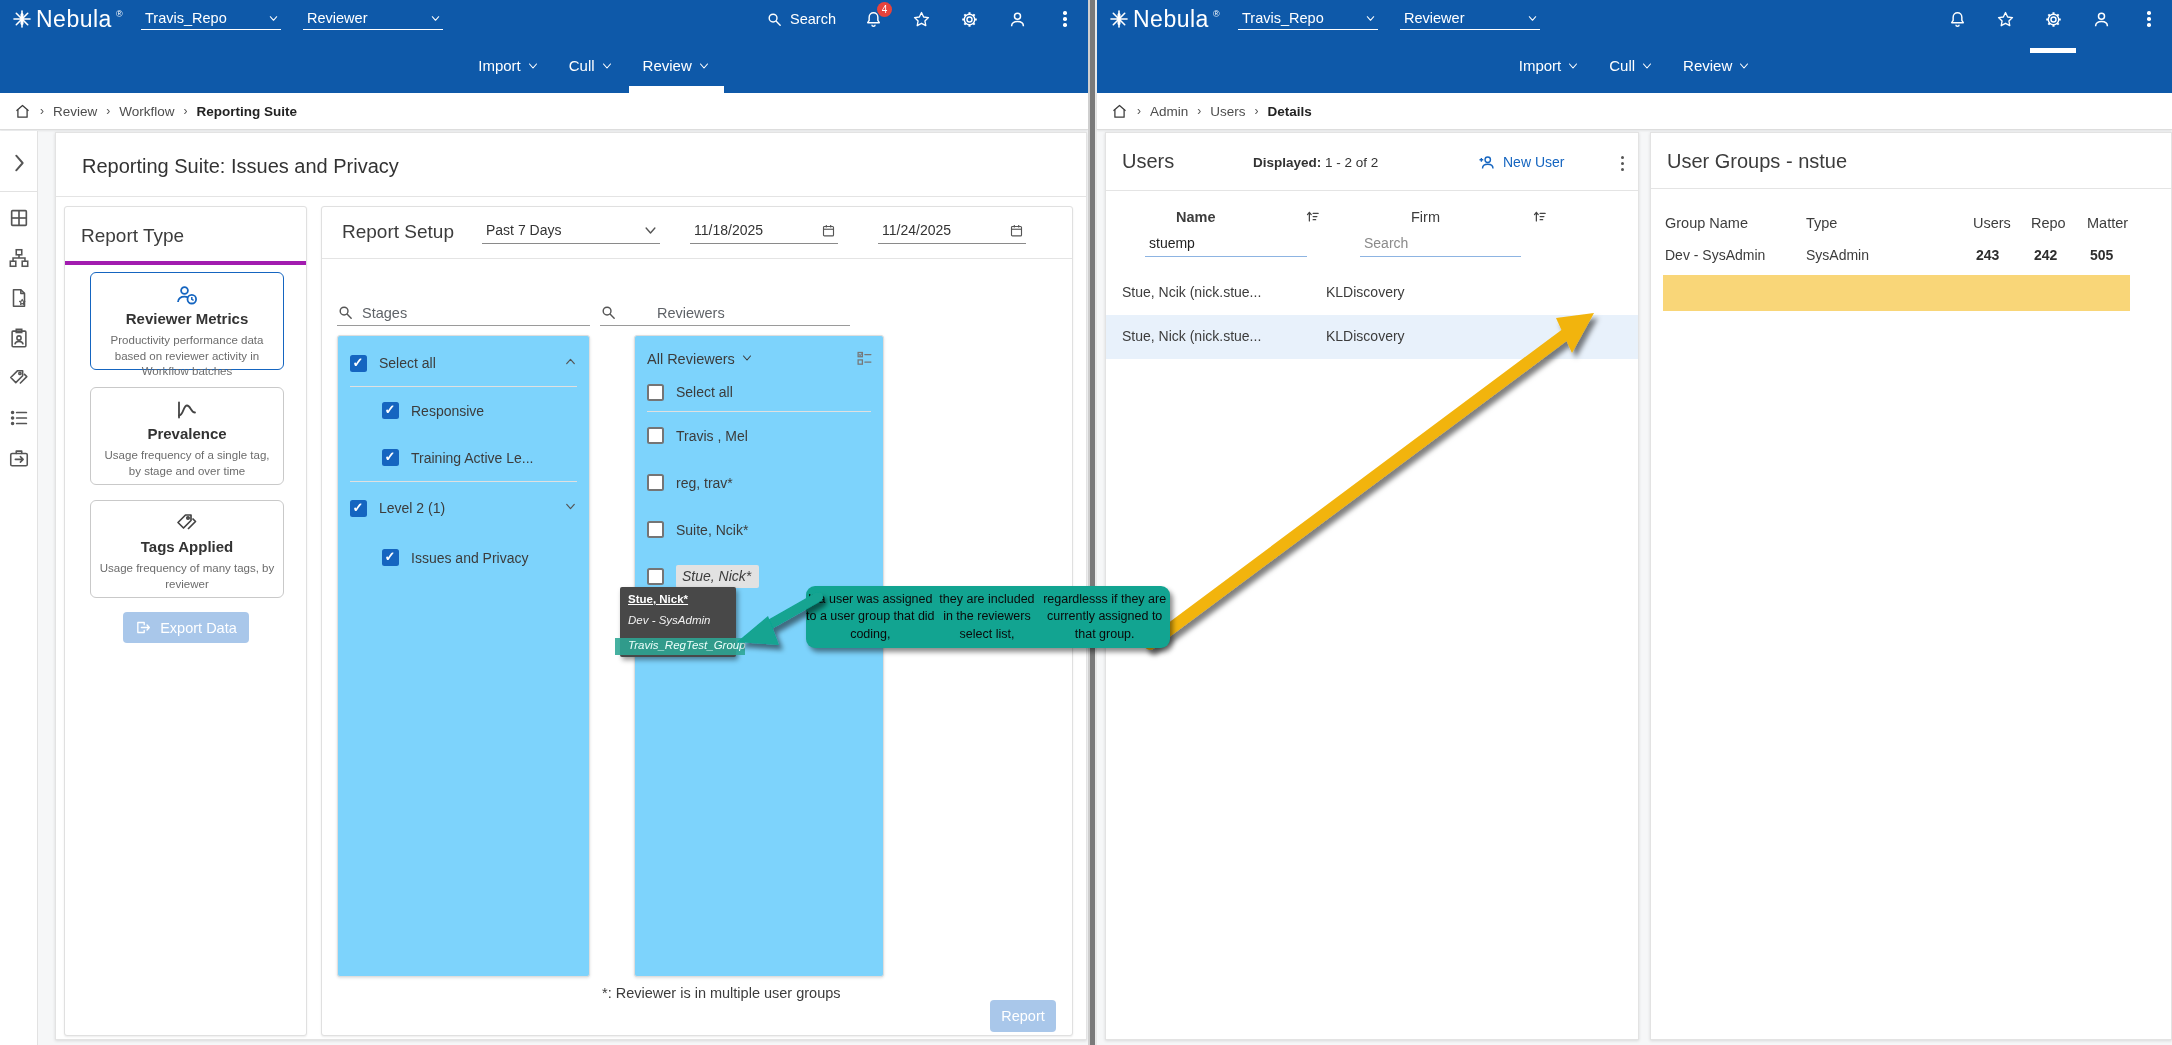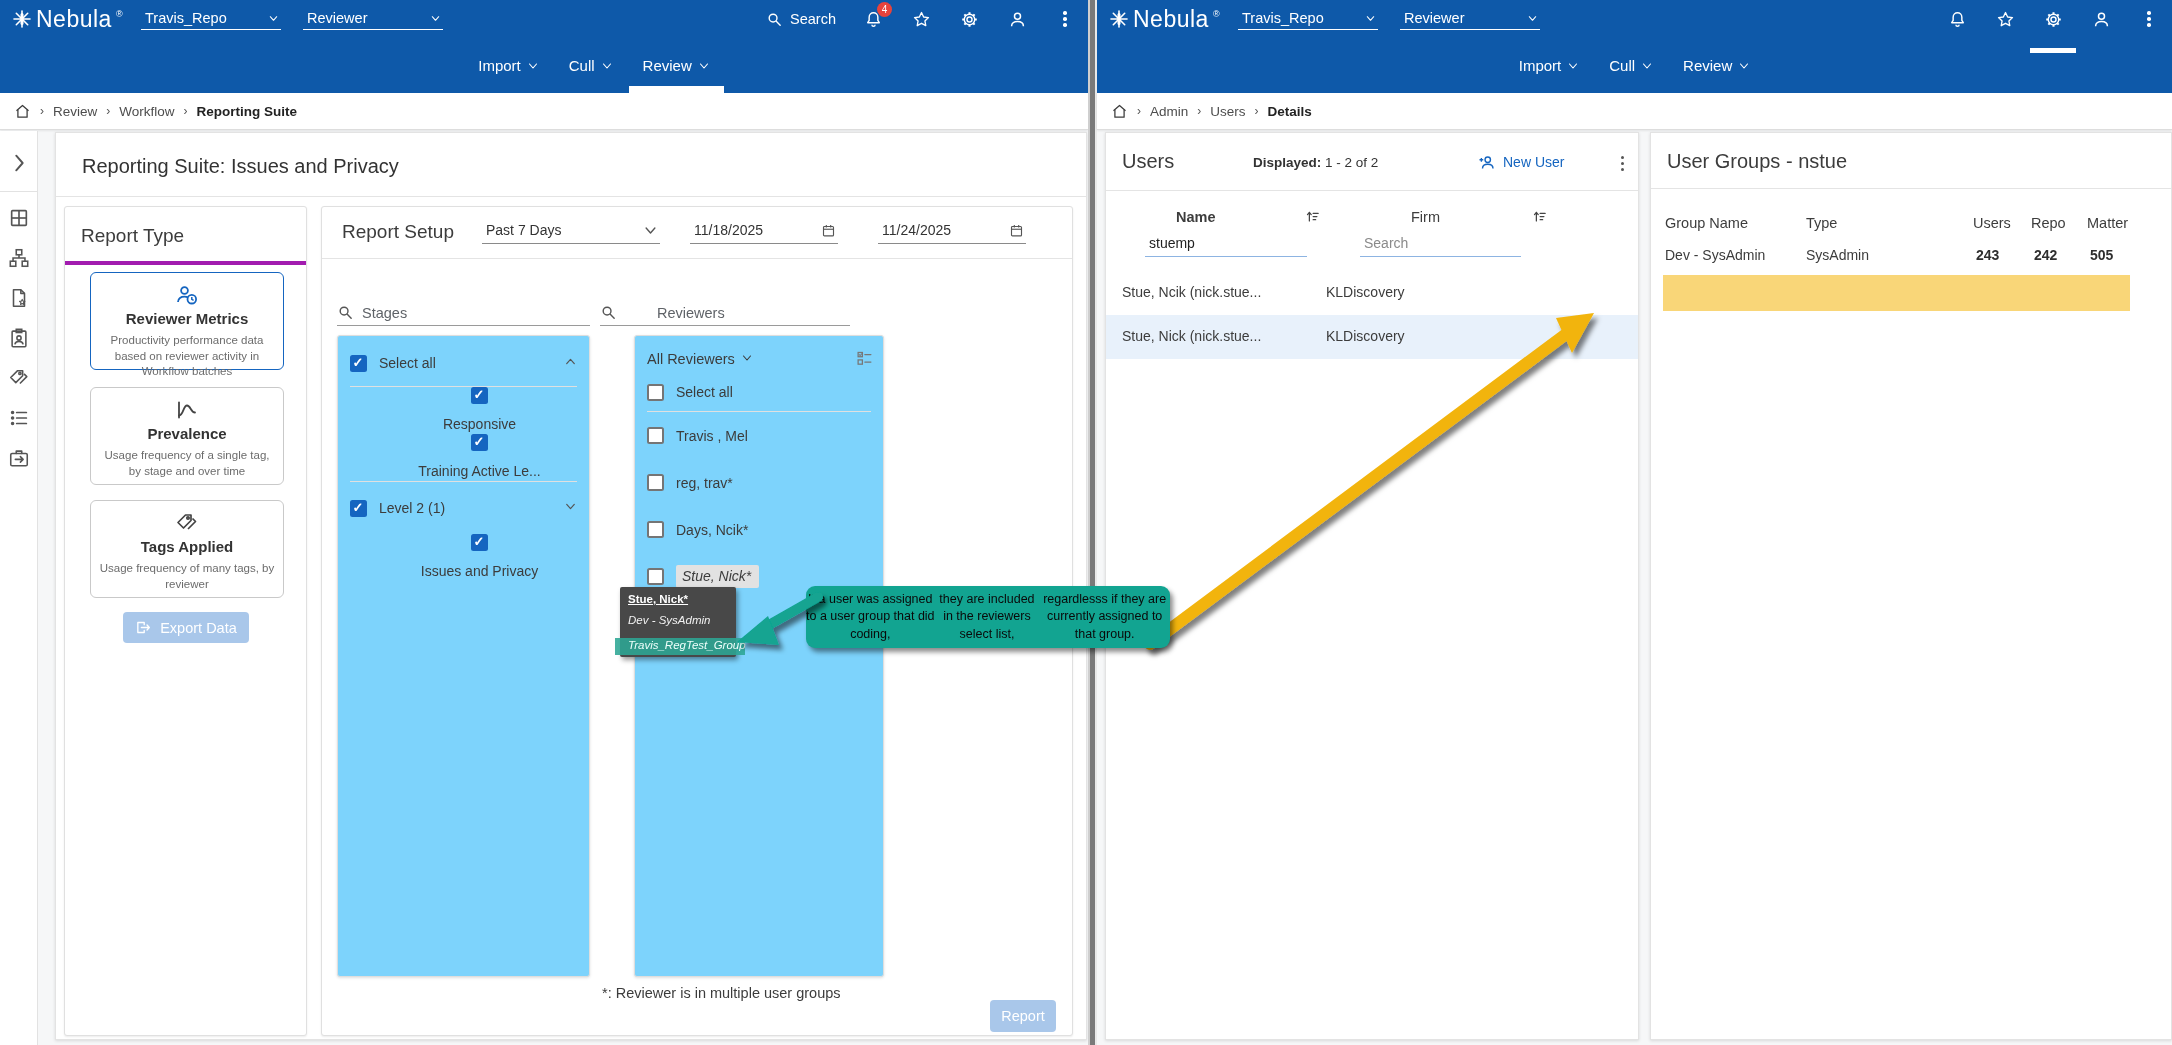--- a/index.html
+++ b/index.html
@@ -98,21 +98,21 @@
 
   .row { display:flex; align-items:center; gap:12px; padding:0 12px; }
   .cbx { width:17px; height:17px; border-radius:2.5px; flex:none; position:relative; }
   .cbx.on { background:#1565c0; }
   .cbx.on::after { content:"✓"; position:absolute; left:2.5px; top:0px; color:#fff; font-size:13px; font-weight:bold; }
   .cbx.off { border:2px solid #757575; background:#fff; }
   .chev { margin-left:auto; color:#555; }
   .chev svg { width:13px; height:13px; }
   .tree-label { font-size:14px; color:#3c3c3c; }
   .hr { height:1px; background:#e0e0e0; margin:0 12px; }
-  .indent { padding-left:44px;flex-direction:column; }
+  .indent { padding-left:44px; }
 
   .all-reviewers { display:flex; align-items:center; padding:14px 10px 6px 12px; font-size:14.5px; color:#3c3c3c; }
   .all-reviewers .dd { margin-left:6px; }
   .all-reviewers svg.cl { width:17px; height:17px; margin-left:auto; color:#777; }
   .rev-item { height:47px; }
   .rev-name { font-size:14px; color:#3c3c3c; }
   .rev-name.hl { font-style:italic; background:#e2e2e2; border-radius:2px; padding:3px 8px 4px 6px; }
 
   .footnote { position:absolute; left:280px; top:778px; font-size:14.5px; color:#3c3c3c; }
   .report-btn { position:absolute; left:668px; top:793px; width:66px; height:32px; background:#a9c7ea; color:#fff;
@@ -529,21 +529,21 @@
           <div class="row rev-item">
             <span class="cbx off"></span>
             <span class="rev-name">Travis , Mel</span>
           </div>
           <div class="row rev-item">
             <span class="cbx off"></span>
             <span class="rev-name">reg, trav*</span>
           </div>
           <div class="row rev-item">
             <span class="cbx off"></span>
-            <span class="rev-name">Days, Ncik*</span>
+            <span class="rev-name">Suite, Ncik*</span>
           </div>
           <div class="row rev-item">
             <span class="cbx off"></span>
             <span class="rev-name hl">Stue, Nick*</span>
           </div>
         </div>
 
         <div class="footnote">*: Reviewer is in multiple user groups</div>
         <button class="report-btn">Report</button>
       </div>

